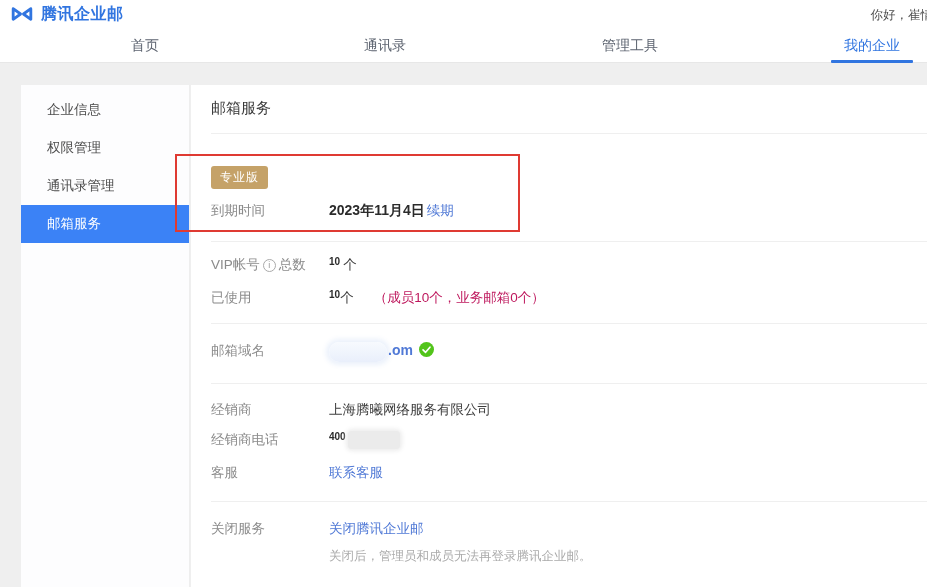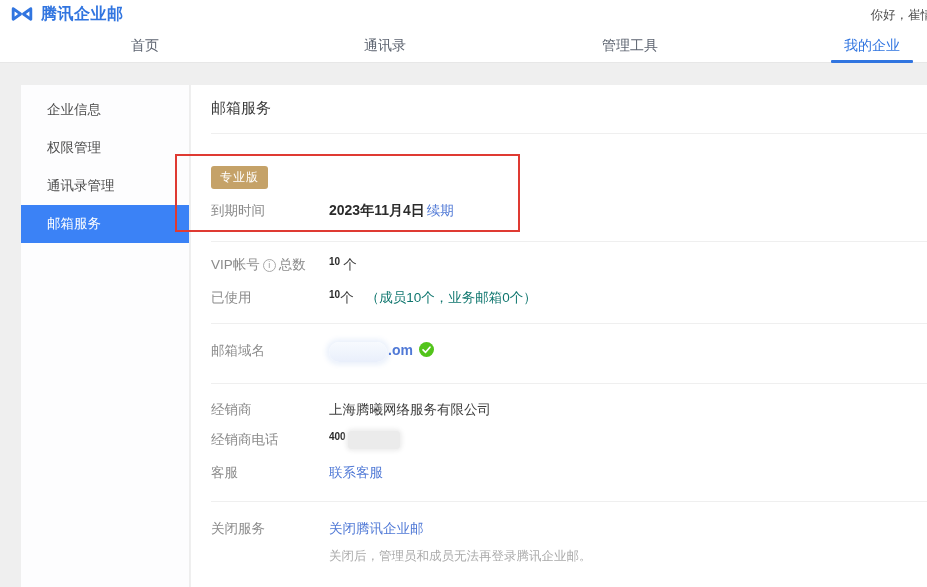--- a/index.html
+++ b/index.html
@@ -38,21 +38,21 @@
   .row{display:flex;align-items:flex-start;font-size:13.5px;min-height:20px}
   .row .label{width:118px;flex:none;color:#8b8b8b;display:flex;align-items:center}
   .m13{margin-top:13px}.m14{margin-top:14px}.m10{margin-top:10px}.m11{margin-top:11px}
   .m17{margin-top:17px}.m18{margin-top:18px}
   .value{color:#3d3d3d}
   .num{font-weight:700;color:#2b2b2b;font-size:10px}
   .unit{margin-left:3px}
   .date{font-weight:700;color:#2b2b2b;font-size:14px}
   .link{color:var(--link);cursor:pointer}
   .renew{margin-left:2px}
-  .note{color:#0f766e;margin-left:12px}
+  .note{color:#be185d;margin-left:20px}
   .info-icon{width:13px;height:13px;border:1px solid #aaa;border-radius:50%;font-size:9px;color:#999;
              display:inline-flex;align-items:center;justify-content:center;margin:0 3px;line-height:1;cursor:pointer}
   .blur-domain{display:inline-block;width:58px;height:20px;border-radius:10px;vertical-align:middle;
                background:linear-gradient(180deg,#f7fafe,#e9effb);box-shadow:0 0 5px 3px rgba(234,240,251,.95)}
   .dom-suffix{color:var(--link);font-size:14px;font-weight:600;margin-left:1px}
   .check{margin-left:6px;display:inline-flex;vertical-align:middle;color:var(--verified-green)}
   .blur-phone{display:inline-block;width:52px;height:18px;border-radius:4px;margin-left:2px;vertical-align:middle;
               background:#ebebeb;box-shadow:0 0 4px 2px rgba(235,235,235,.95)}
   .hint{margin-left:118px;margin-top:8px;font-size:12.5px;color:#ababab}
   .annotation{position:absolute;left:175px;top:91px;width:345px;height:78px;

